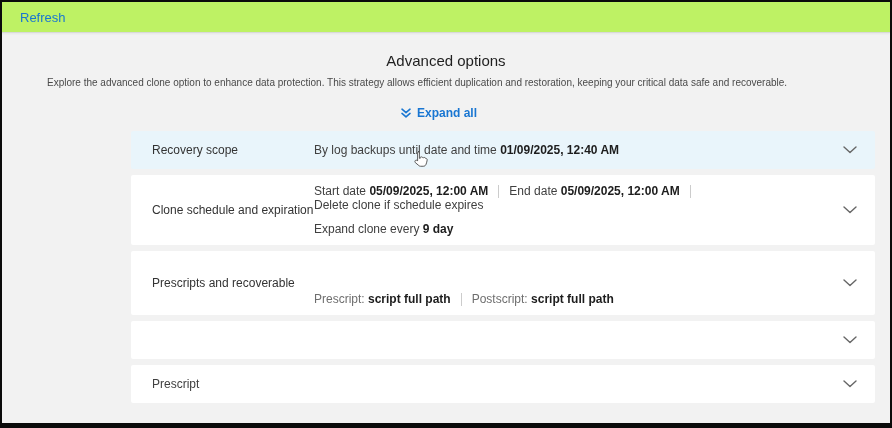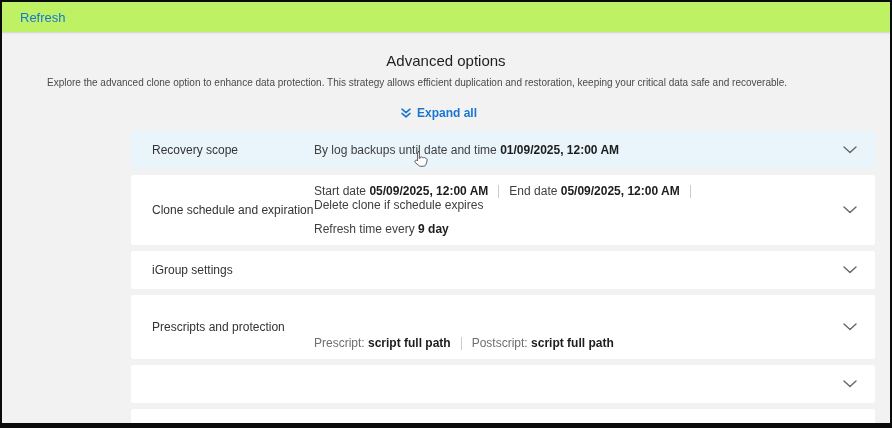--- a/index.html
+++ b/index.html
@@ -60,54 +60,45 @@
             </svg>
         </span>
         <span>Expand all</span>
       </a>
     </div>
 
     <div class="panel" id="rows">
   <div class="row hl">
     <div class="row-label">Recovery scope</div>
     <div class="row-detail">
-            <div class="line"><span class="t">By log backups until date and time </span><span class="b">01/09/2025, 12:00 AM</span></div>
+            <div class="line"><span class="t">By log backups until date and time </span><span class="b">01/09/2025, 12:40 AM</span></div>
           </div>
     <span class="chev">
       <svg width="14" height="8" viewBox="0 0 14 8" fill="none" stroke="#666666" stroke-width="1.4" stroke-linecap="round" stroke-linejoin="round">
               <path d="M1 1l6 5.4L13 1"></path>
             </svg>
     </span>
   </div>
 
   <div class="row">
     <div class="row-label">Clone schedule and expiration</div>
     <div class="row-detail">
             <div class="line"><span class="t">Start date </span><span class="b">05/09/2025, 12:00 AM</span><span class="sep"></span><span class="t">End date </span><span class="b">05/09/2025, 12:00 AM</span><span class="sep"></span><span class="t">Delete clone if schedule expires</span></div>
-            <div class="line"><span class="t">Refresh time every </span><span class="b">9 day</span></div>
+            <div class="line"><span class="t">Expand clone every </span><span class="b">9 day</span></div>
           </div>
     <span class="chev">
       <svg width="14" height="8" viewBox="0 0 14 8" fill="none" stroke="#666666" stroke-width="1.4" stroke-linecap="round" stroke-linejoin="round">
               <path d="M1 1l6 5.4L13 1"></path>
             </svg>
     </span>
   </div>
 
-  <div class="row">
-    <div class="row-label">iGroup settings</div>
-    <div class="row-detail"></div>
-    <span class="chev">
-      <svg width="14" height="8" viewBox="0 0 14 8" fill="none" stroke="#666666" stroke-width="1.4" stroke-linecap="round" stroke-linejoin="round">
-              <path d="M1 1l6 5.4L13 1"></path>
-            </svg>
-    </span>
-  </div>
 
   <div class="row">
-    <div class="row-label">Prescripts and protection</div>
+    <div class="row-label">Prescripts and recoverable</div>
     <div class="row-detail">
             <div class="line"><span class="m">Prescript: </span><span class="b">script full path</span><span class="sep"></span><span class="m">Postscript: </span><span class="b">script full path</span></div>
           </div>
     <span class="chev">
       <svg width="14" height="8" viewBox="0 0 14 8" fill="none" stroke="#666666" stroke-width="1.4" stroke-linecap="round" stroke-linejoin="round">
               <path d="M1 1l6 5.4L13 1"></path>
             </svg>
     </span>
   </div>
 

